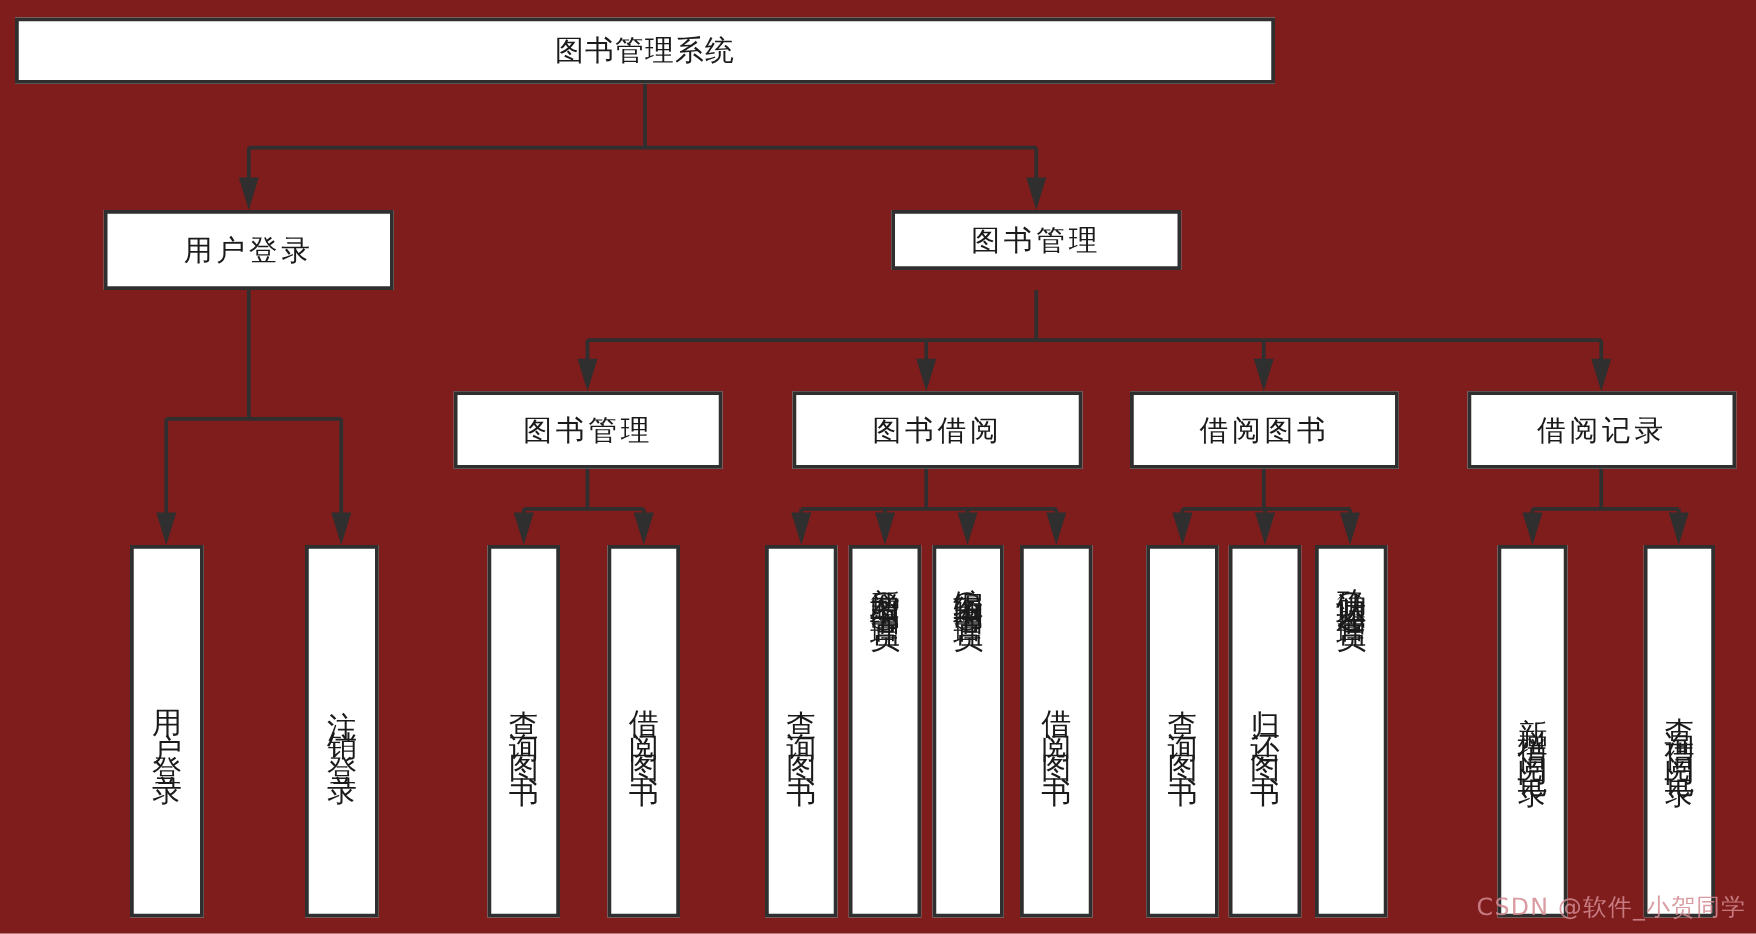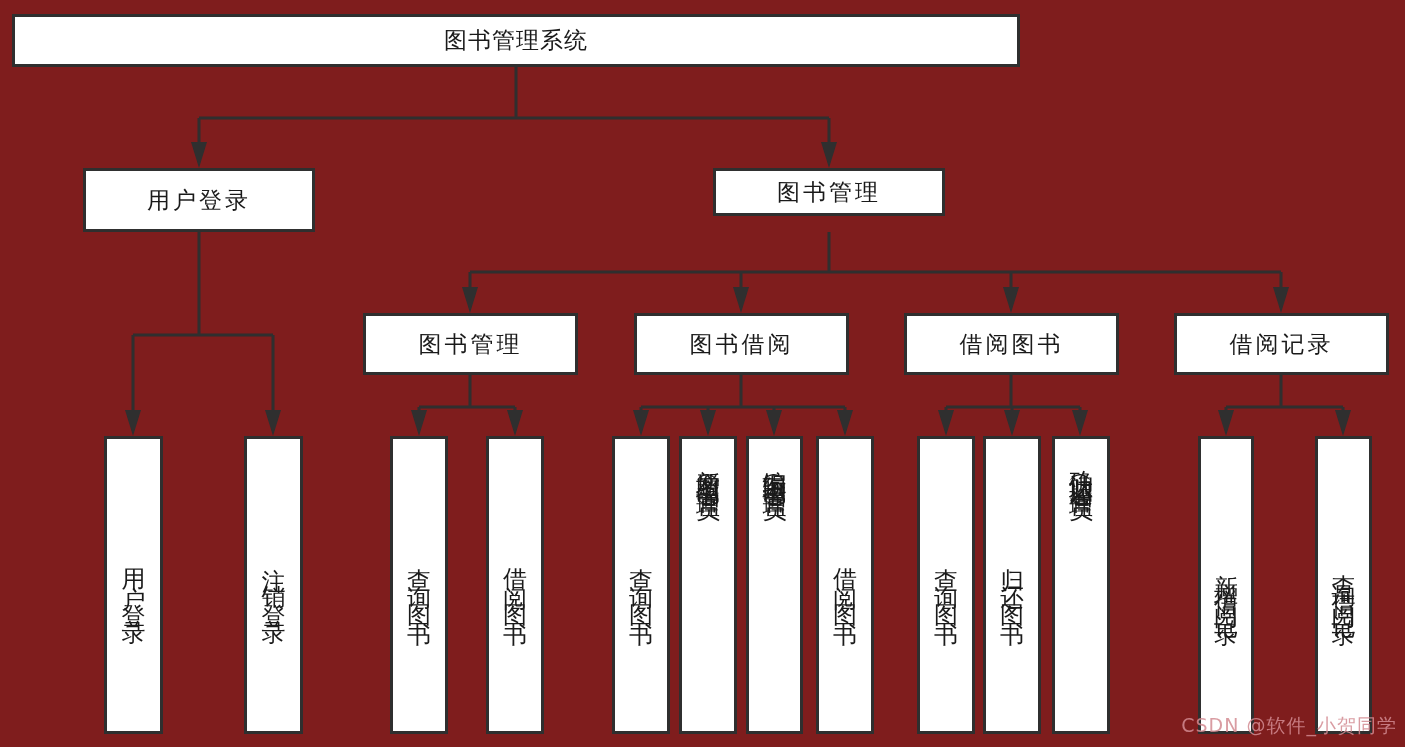--- a/index.html
+++ b/index.html
@@ -73,21 +73,21 @@
   <div class="box h" style="left:83px;top:168px;width:232px;height:64px">
     <span class="lbl">用户登录</span>
   </div>
   <div class="box h" style="left:713px;top:168px;width:232px;height:48px">
     <span class="lbl">图书管理</span>
   </div>
 
   <div class="box h" style="left:363px;top:313px;width:215px;height:62px">
     <span class="lbl">图书管理</span>
   </div>
-  <div class="box h" style="left:634px;top:313px;width:215px;height:62px">
+  <div class="box h" style="left:634px;top:313px;width:232px;height:62px">
     <span class="lbl">图书借阅</span>
   </div>
   <div class="box h" style="left:904px;top:313px;width:215px;height:62px">
     <span class="lbl">借阅图书</span>
   </div>
   <div class="box h" style="left:1174px;top:313px;width:215px;height:62px">
     <span class="lbl">借阅记录</span>
   </div>
 
   <div class="box leaf s4" style="left:104px;top:436px;width:59px;height:298px">

